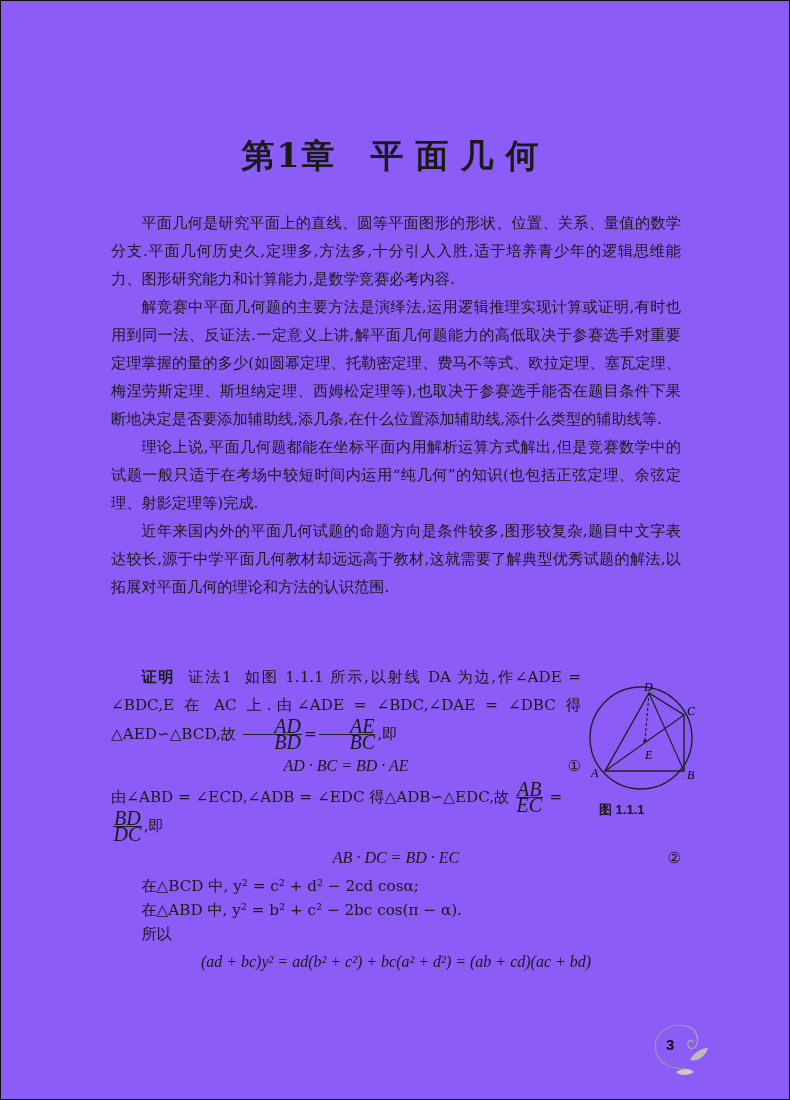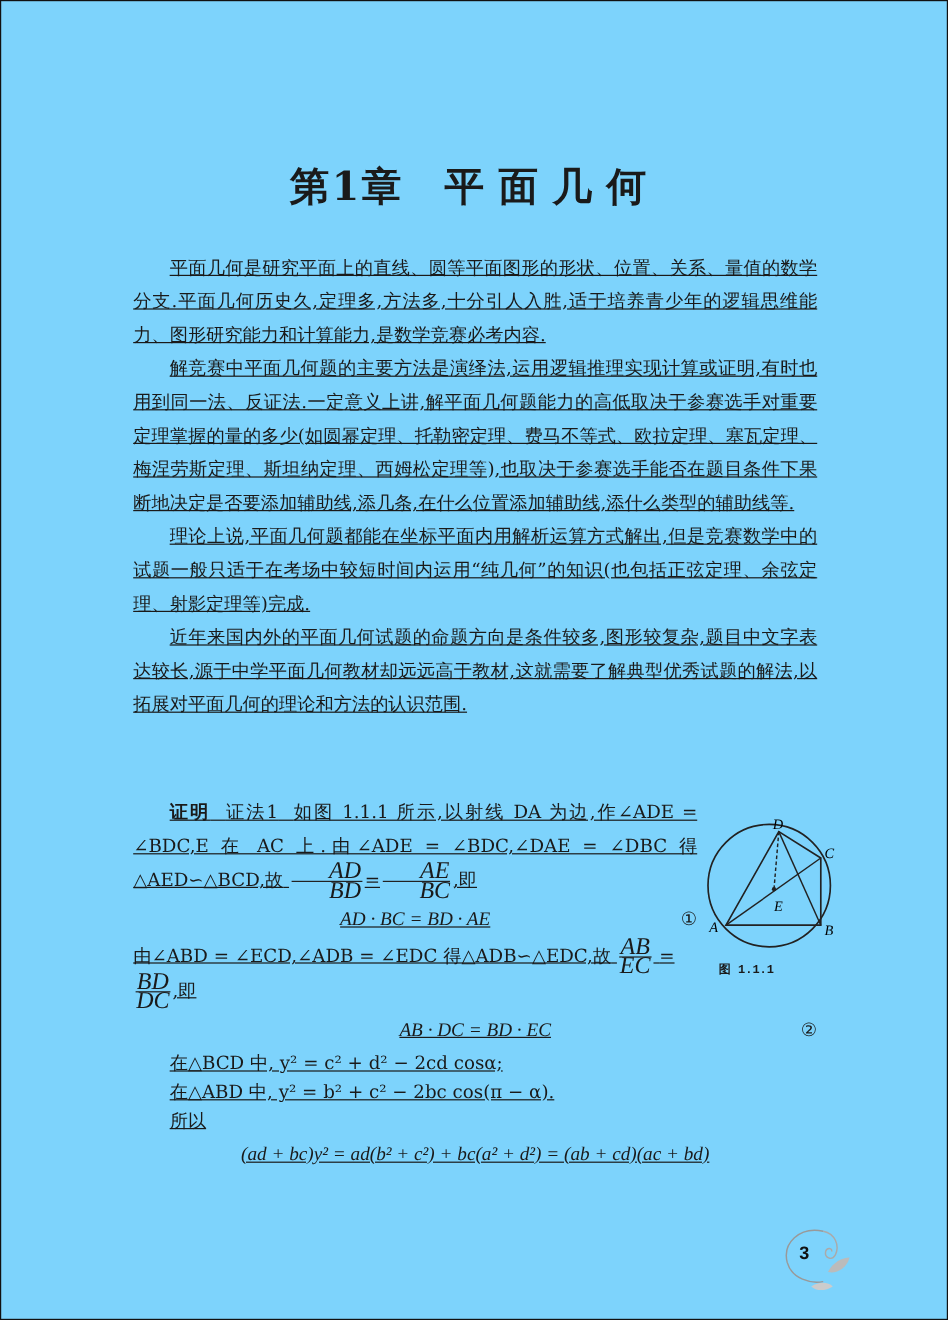--- a/index.html
+++ b/index.html
@@ -1,43 +1,43 @@
 <!DOCTYPE html>
 <html><head>
   <meta charset="utf-8">
   <style>
     html, body { margin: 0; padding: 0; background: #fff; }
     body { width: 790px; height: 1100px; position: relative; overflow: hidden; }
     .page {
       position: absolute; left: 0; top: 0; width: 788px; height: 1098px;
-      border: 1px solid #111; background: #7dd3fc;
+      border: 1px solid #111; background: #8b5cf6;
       font-family: "DejaVu Serif", "Liberation Serif", serif;
       color: #1a1a1a;
     }
     .title {
       position: absolute; top: 133px; left: 0; width: 790px; text-align: center;
       font-size: 33px; font-weight: bold; letter-spacing: 2px;
       font-family: "DejaVu Serif", serif;
     }
     .title .sp { display: inline-block; width: 34px; }
     .body-text {
       position: absolute; left: 110px; width: 570px; font-size: 15.2px;
-      line-height: 28px; text-align: justify; text-decoration: underline;
+      line-height: 28px; text-align: justify;
     }
     .p { text-indent: 2em; margin: 0; }
     .p.noindent { text-indent: 0; }
     .i { font-style: italic; font-family: "Liberation Serif", serif; font-size: 16px; }
     .b { font-weight: bold; }
     .frac { display: inline-block; vertical-align: middle; text-align: center; line-height: 15px; margin: 0 2px; }
     .frac span { display: block; font-style: italic; font-family: "Liberation Serif", serif; font-size: 20px; }
     .frac .num { border-bottom: 1px solid #222; padding: 0 1px; }
     .eq-line { position: relative; text-align: center; height: 32px; line-height: 32px; }
     .eq-line .tag { position: absolute; right: 0; top: 0; }
     .figure { position: absolute; left: 582px; top: 664px; width: 130px; height: 160px; }
-    .fig-caption { position: absolute; left: 598px; top: 800px; font-size: 10px; font-weight: bold; font-family: Liberation Mono, monospace; }
+    .fig-caption { position: absolute; left: 598px; top: 800px; font-size: 13px; font-weight: bold; font-family: Liberation Sans, sans-serif; }
     .pagenum {
       position: absolute; left: 645px; top: 1015px; width: 70px; height: 70px;
     }
     .pagenum .n { position: absolute; left: 20px; top: 20px; font-size: 15px; font-weight: bold; font-family: "Liberation Sans", sans-serif; color: #111; }
   </style>
 </head>
 <body>
 
 <div class="page">
 

